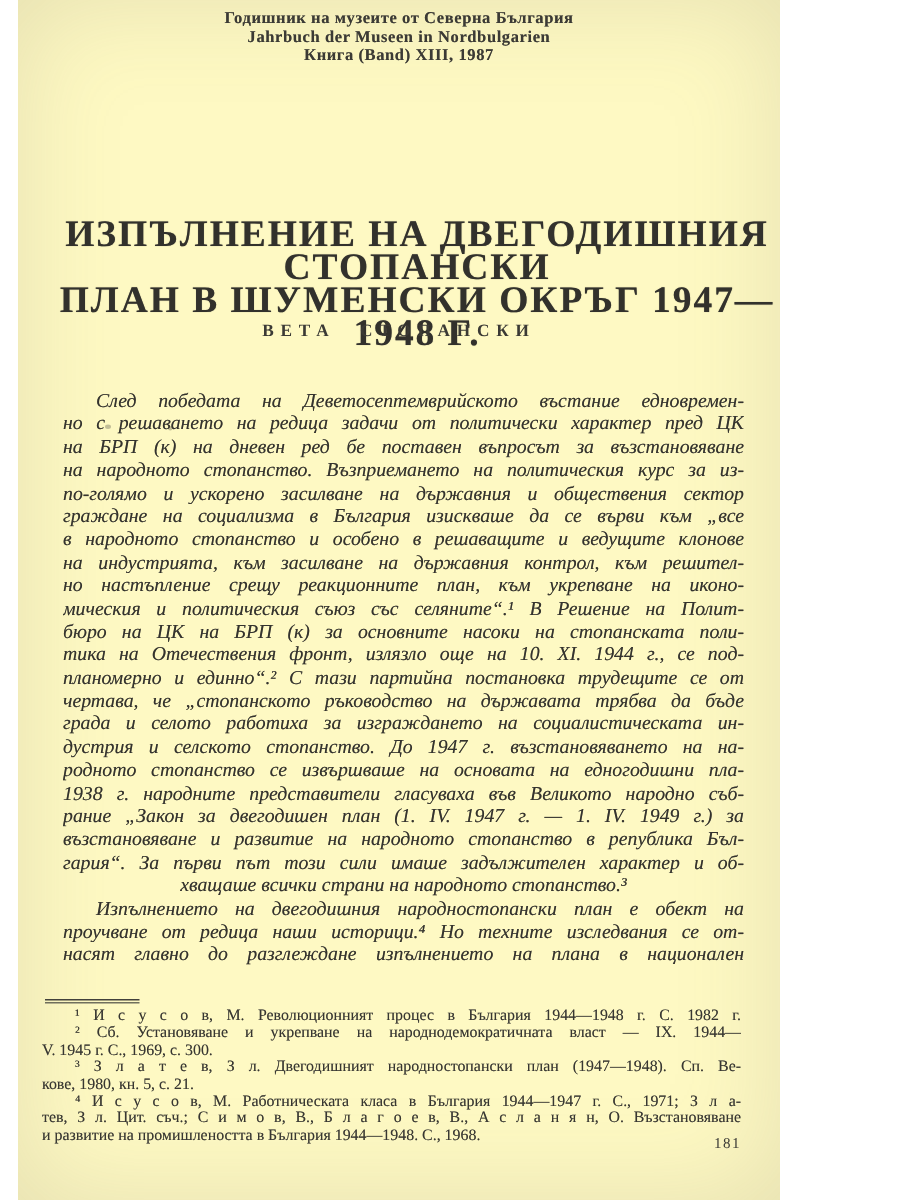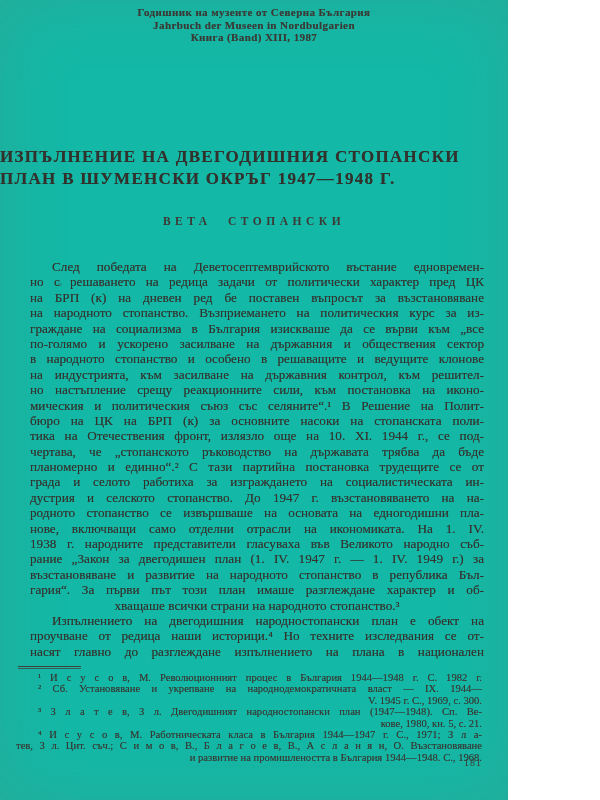--- a/index.html
+++ b/index.html
@@ -1,53 +1,56 @@
 <!DOCTYPE html>
 <html><head>
 <meta charset="utf-8">
 <style>
   html,body { margin:0; padding:0; }
   .page {
     position: relative;
     width: 508px; height: 800px;
-    background: #14b8a6;
+    background: #fef9c3;
     box-shadow: inset 0 0 70px rgba(115,110,95,0.18);
     font-family: "Liberation Serif", "DejaVu Serif", serif;
     color: #35342f;
     overflow: hidden;
+    margin-left: 12px;
   }
   .header {
     position: absolute; top: 6px; left: 0; width: 100%;
     text-align: center;
     font-size: 11px; font-weight: bold; line-height: 12.6px;
     letter-spacing: 0.4px;
     color: #3b3a35;
     text-shadow: 0 0 0.4px rgba(55,53,48,0.55);
   }
   .title {
-    position: absolute; top: 146px; left: 0; width: 100%;
+    position: absolute; top: 146px; left: 12px; width: 100%;
     margin: 0;
-    font-size: 17px; font-weight: bold; line-height: 22px;
+    text-align: center;
+    font-size: 25px; font-weight: bold; line-height: 22px;
     letter-spacing: 1.3px;
     color: #32312c;
     text-shadow: 0 0 0.5px rgba(48,46,41,0.6);
   }
   .title .tline { display: block; }
   .author {
     position: absolute; top: 215px; left: 0; width: 100%;
     text-align: center;
     font-size: 11.5px; font-weight: bold;
     letter-spacing: 4.5px; word-spacing: 9px;
     color: #3b3a35;
   }
   .body {
     position: absolute; top: 259px; left: 30px; right: 24px;
     font-size: 13.2px;
     color: #34332e;
     text-shadow: 0 0 0.35px rgba(52,51,46,0.55);
+    font-style: italic;
   }
   .ln {
     height: 15.4px; line-height: 15.4px;
     overflow: hidden;
     text-align: justify;
     text-align-last: justify;
   }
   .ln.indent { text-indent: 22px; }
   .ln.noj { text-align: center; text-align-last: auto; }
   .fnrule {
@@ -62,21 +65,21 @@
     color: #383732;
     text-shadow: 0 0 0.3px rgba(56,55,50,0.5);
   }
   .fln {
     height: 11.4px; line-height: 11.4px;
     overflow: hidden;
     text-align: justify;
     text-align-last: justify;
   }
   .fln.first { text-indent: 22px; }
-  .fln.noj { text-align: right; text-align-last: auto; }
+  .fln.noj { text-align: left; text-align-last: auto; }
   .pagenum {
     position: absolute; top: 757px; right: 26px;
     font-size: 10px; letter-spacing: 1px;
     color: #3b3a35;
   }
   .speck {
     position: absolute;
     background: rgba(70,68,60,0.32);
     border-radius: 50%;
   }
@@ -99,38 +102,37 @@
     <span class="tline">ПЛАН В ШУМЕНСКИ ОКРЪГ 1947—1948 Г.</span>
   </h1>
 
   <div class="author">ВЕТА СТОПАНСКИ</div>
 
   <div class="body">
     <div class="ln indent">След победата на Деветосептемврийското въстание едновремен-</div>
     <div class="ln">но с решаването на редица задачи от политически характер пред ЦК</div>
     <div class="ln">на БРП (к) на дневен ред бе поставен въпросът за възстановяване</div>
     <div class="ln">на народното стопанство. Възприемането на политическия курс за из-</div>
+    <div class="ln">по-голямо и ускорено засилване на държавния и обществения сектор</div>
     <div class="ln">граждане на социализма в България изискваше да се върви към „все</div>
-    <div class="ln">по-голямо и ускорено засилване на държавния и обществения сектор</div>
     <div class="ln">в народното стопанство и особено в решаващите и ведущите клонове</div>
     <div class="ln">на индустрията, към засилване на държавния контрол, към решител-</div>
-    <div class="ln">но настъпление срещу реакционните сили, към постановка на иконо-</div>
+    <div class="ln">но настъпление срещу реакционните план, към укрепване на иконо-</div>
     <div class="ln">мическия и политическия съюз със селяните“.¹ В Решение на Полит-</div>
     <div class="ln">бюро на ЦК на БРП (к) за основните насоки на стопанската поли-</div>
     <div class="ln">тика на Отечествения фронт, излязло още на 10. XI. 1944 г., се под-</div>
+    <div class="ln">планомерно и единно“.² С тази партийна постановка трудещите се от</div>
     <div class="ln">чертава, че „стопанското ръководство на държавата трябва да бъде</div>
-    <div class="ln">планомерно и единно“.² С тази партийна постановка трудещите се от</div>
     <div class="ln">града и селото работиха за изграждането на социалистическата ин-</div>
     <div class="ln">дустрия и селското стопанство. До 1947 г. възстановяването на на-</div>
     <div class="ln">родното стопанство се извършваше на основата на едногодишни пла-</div>
-    <div class="ln">нове, включващи само отделни отрасли на икономиката. На 1. IV.</div>
     <div class="ln">1938 г. народните представители гласуваха във Великото народно съб-</div>
     <div class="ln">рание „Закон за двегодишен план (1. IV. 1947 г. — 1. IV. 1949 г.) за</div>
     <div class="ln">възстановяване и развитие на народното стопанство в република Бъл-</div>
-    <div class="ln">гария“. За първи път този план имаше разглеждане характер и об-</div>
+    <div class="ln">гария“. За първи път този сили имаше задължителен характер и об-</div>
     <div class="ln noj">хващаше всички страни на народното стопанство.³</div>
     <div class="ln indent">Изпълнението на двегодишния народностопански план е обект на</div>
     <div class="ln">проучване от редица наши историци.⁴ Но техните изследвания се от-</div>
     <div class="ln">насят главно до разглеждане изпълнението на плана в национален</div>
   </div>
 
   <div class="fnrule"></div>
 
   <div class="footnotes">
     <div class="fln first">¹ И с у с о в, М. Революционният процес в България 1944—1948 г. С. 1982 г.</div>

